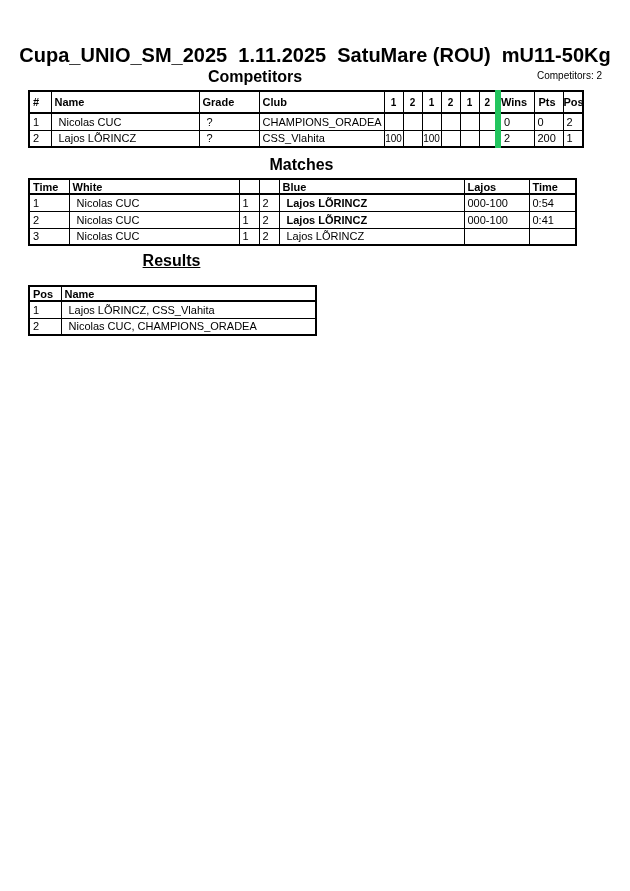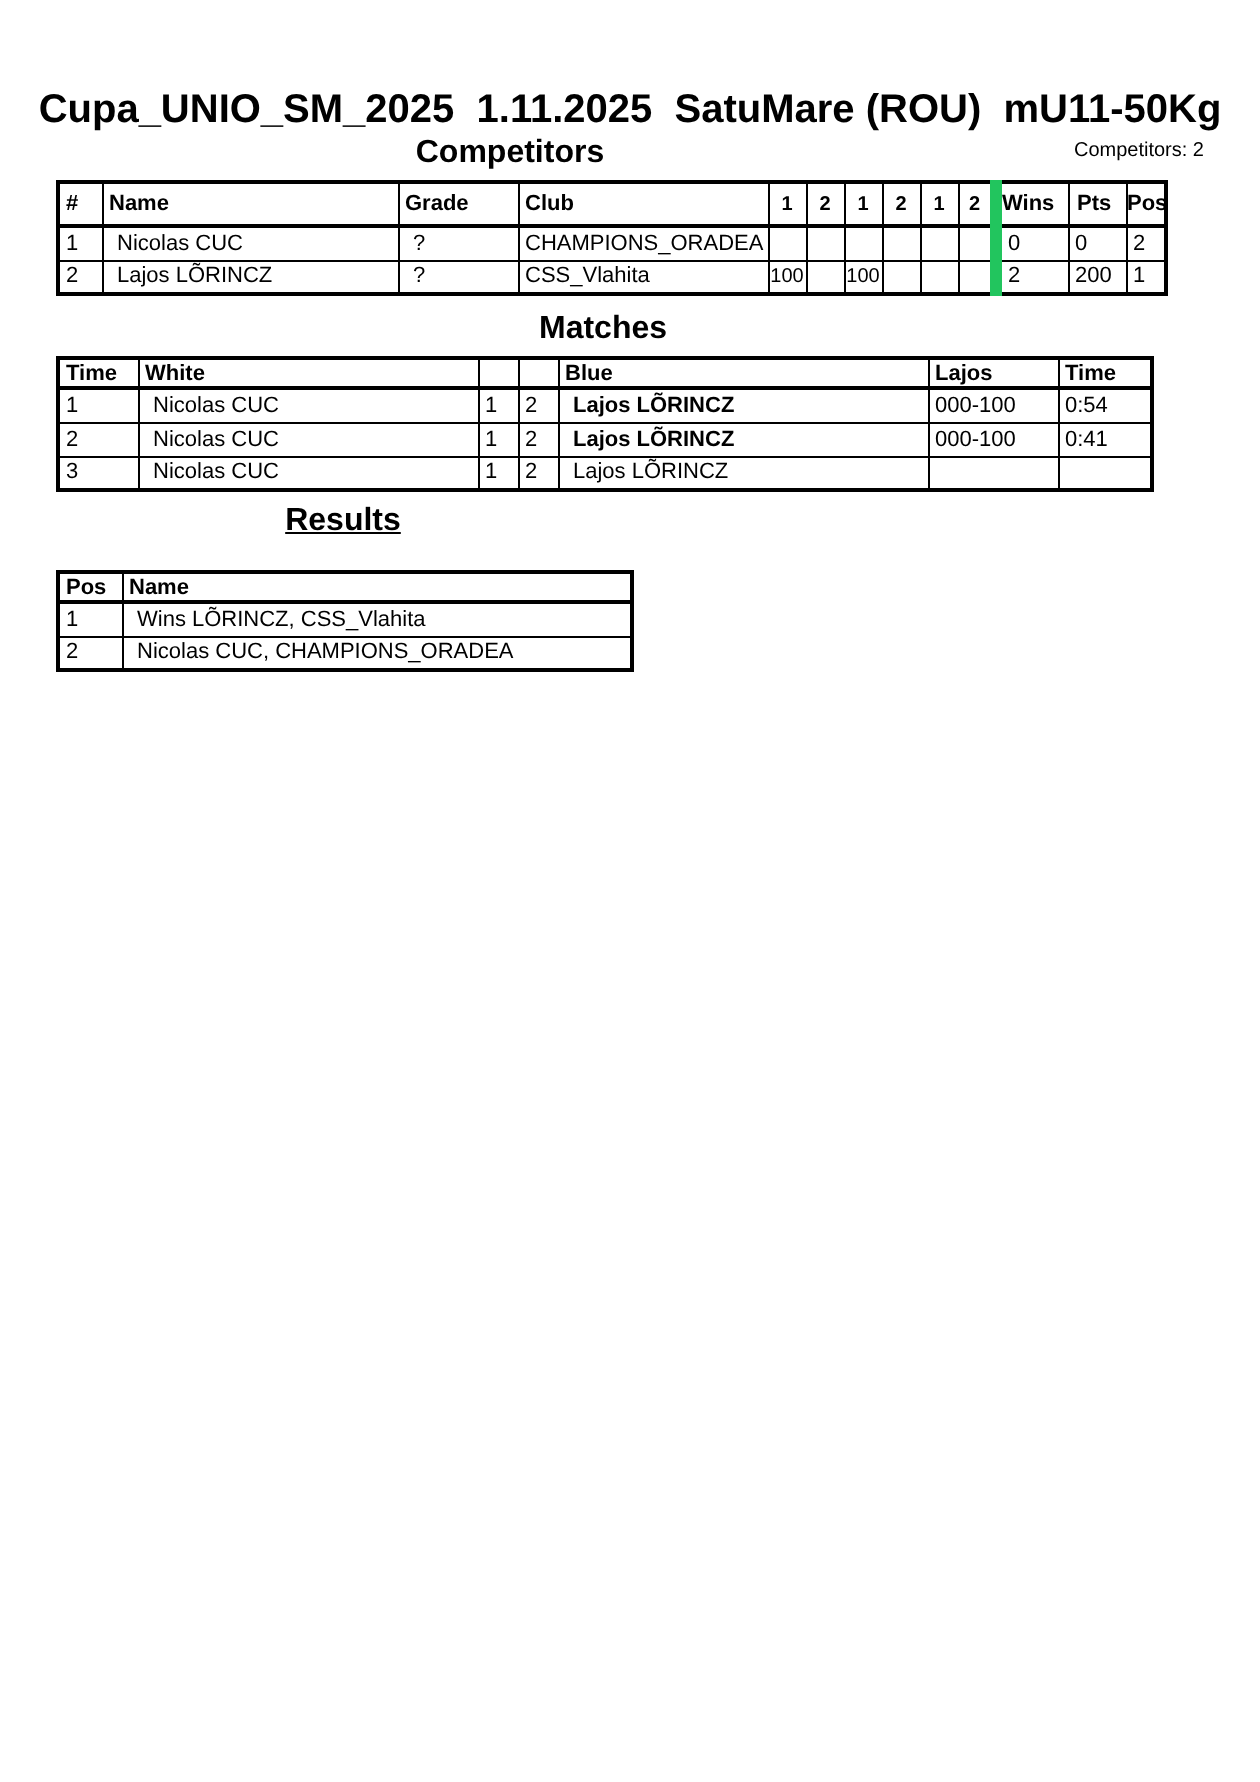--- a/index.html
+++ b/index.html
@@ -208,20 +208,20 @@
   </colgroup>
   <thead>
     <tr>
       <th class="l">Pos</th>
       <th class="c">Name</th>
     </tr>
   </thead>
   <tbody>
     <tr>
       <td class="c">1</td>
-      <td class="l namepad">Wins LÕRINCZ, CSS_Vlahita</td>
+      <td class="l namepad">Lajos LÕRINCZ, CSS_Vlahita</td>
     </tr>
     <tr>
       <td class="c">2</td>
       <td class="l namepad">Nicolas CUC, CHAMPIONS_ORADEA</td>
     </tr>
   </tbody>
 </table>
 
 </body></html>

